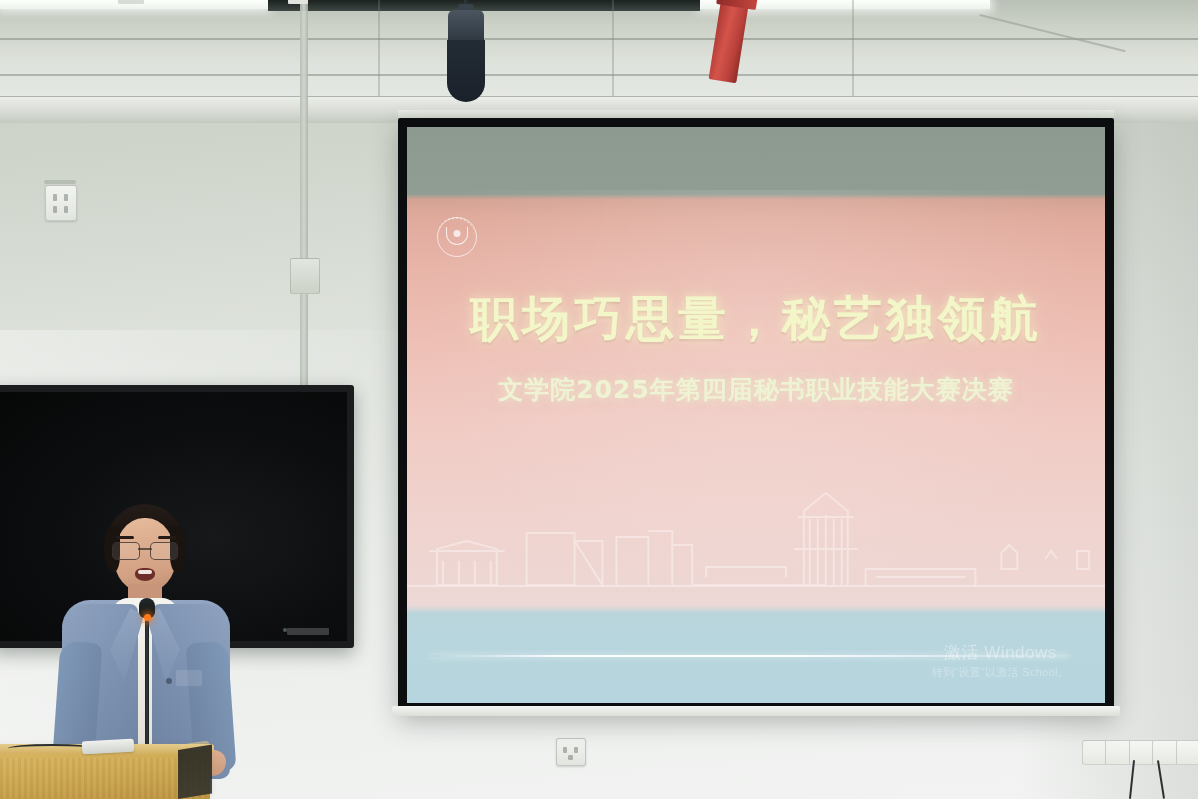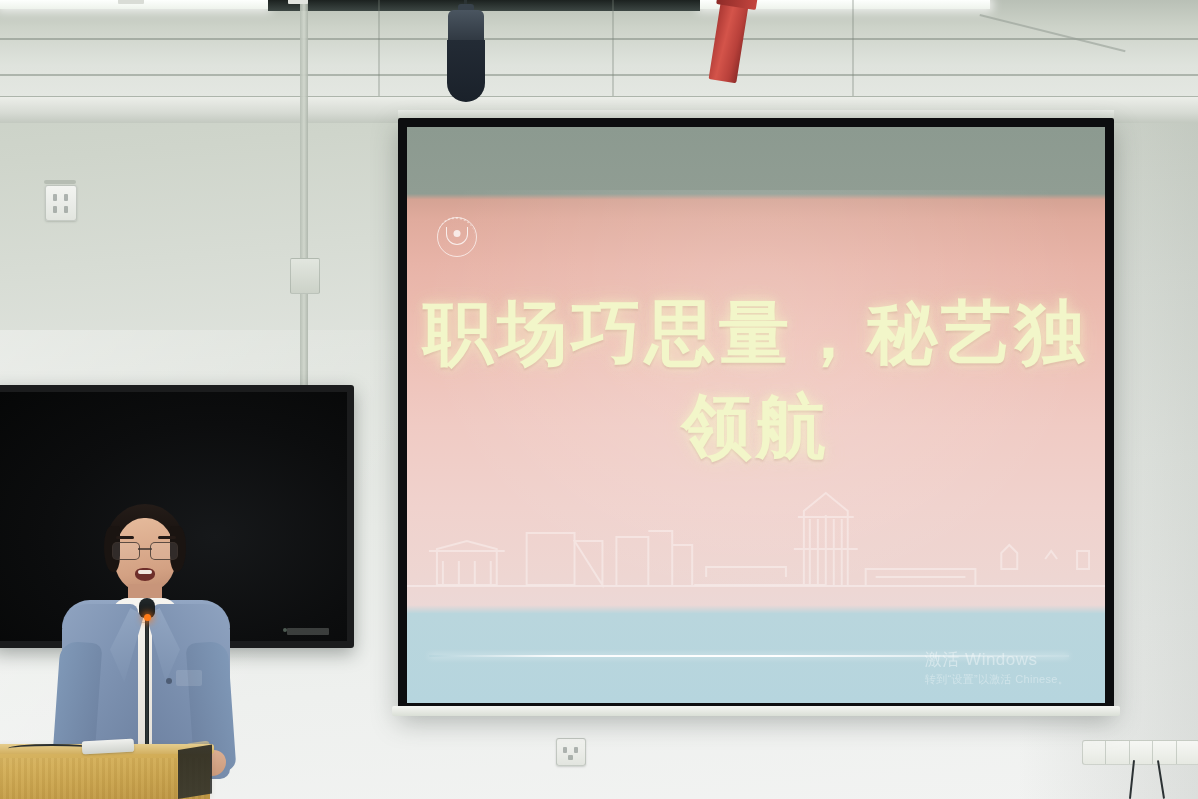--- a/index.html
+++ b/index.html
@@ -197,21 +197,21 @@
     text-shadow:0 0 3px rgba(255,255,255,.45);
   }
   .logo-en{
     font-size:6.5px;color:rgba(255,255,255,.72);letter-spacing:1.4px;margin-top:4px;
     font-family:"Liberation Serif",serif;
   }
 
   
   .slide-title{
     position:absolute;left:0;right:0;top:160px;text-align:center;
-    font-size:70px;font-weight:700;letter-spacing:4px;
+    font-size:48px;font-weight:700;letter-spacing:4px;
     color:#f2f6c9;
     text-shadow:0 0 10px rgba(245,250,200,.55),0 0 22px rgba(245,250,190,.32),0 2px 2px rgba(150,90,80,.22);
     font-family:"DejaVu Sans","Liberation Sans",sans-serif;
   }
   .slide-subtitle{
     position:absolute;left:0;right:0;top:246px;text-align:center;
     font-size:25px;font-weight:600;letter-spacing:1px;
     color:#eef3d4;
     text-shadow:0 0 8px rgba(240,248,205,.5),0 0 16px rgba(240,248,200,.25);
     font-family:"DejaVu Sans","Liberation Sans",sans-serif;
@@ -230,21 +230,21 @@
     pointer-events:none;
   }
   .sky-ground{
     position:absolute;left:22px;bottom:46px;width:640px;height:2px;
     background:linear-gradient(90deg,rgba(255,255,255,0),rgba(255,255,255,.95) 20%,rgba(255,255,255,1) 55%,rgba(255,255,255,.2));
     box-shadow:0 0 6px rgba(255,255,255,.7);
   }
 
   
   .watermark{
-    position:absolute;right:36px;bottom:16px;text-align:left;
+    position:absolute;right:36px;bottom:23px;text-align:center;
     color:rgba(255,255,255,.40);line-height:1.35;pointer-events:none;
   }
   .wm1{font-size:17px;letter-spacing:.5px;}
   .wm2{font-size:11px;letter-spacing:.3px;color:rgba(255,255,255,.34);}
 
   
   .person{position:absolute;left:40px;top:492px;width:210px;height:307px;}
   .head{
     position:absolute;left:74px;top:26px;width:62px;height:74px;
     background:linear-gradient(170deg,#e6bb9c,#d3a183 70%,#bf8d72);
@@ -478,24 +478,25 @@
           <path d="M470 88 L560 88"></path>
           <path d="M596 64 L604 56 L612 64 L612 80 L596 80 Z"></path>
           <path d="M640 70 L646 62 L652 70"></path>
           <path d="M672 62 L684 62 L684 80 L672 80 Z"></path>
         </g>
         <rect x="0" y="96" width="700" height="2" fill="#ffffff" opacity="0.9"></rect>
       </svg>
       <div class="sky-ground"></div>
 
       <div class="slide-title">职场巧思量，秘艺独领航</div>
+      <div class="slide-subtitle">文学院2025年第四届秘书职业技能大赛决赛</div>
 
       <div class="watermark">
         <div class="wm1">激活 Windows</div>
-        <div class="wm2">转到“设置”以激活 Chinese。</div>
+        <div class="wm2">转到“设置”以激活 School。</div>
       </div>
     </div>
   </div>
   <div class="screen-rail"></div>
 
   <div class="person">
     <div class="hair"></div>
     <div class="head"></div>
     <div class="hair-side-l"></div>
     <div class="hair-side-r"></div>

